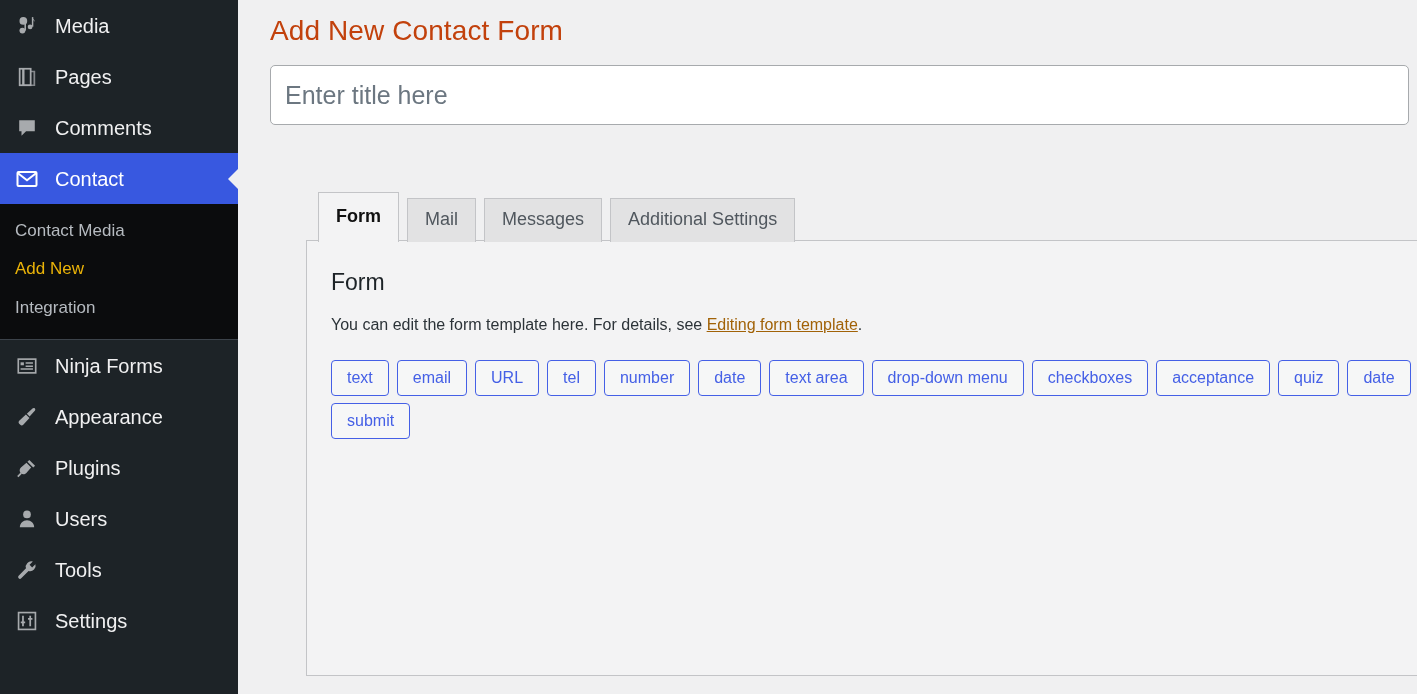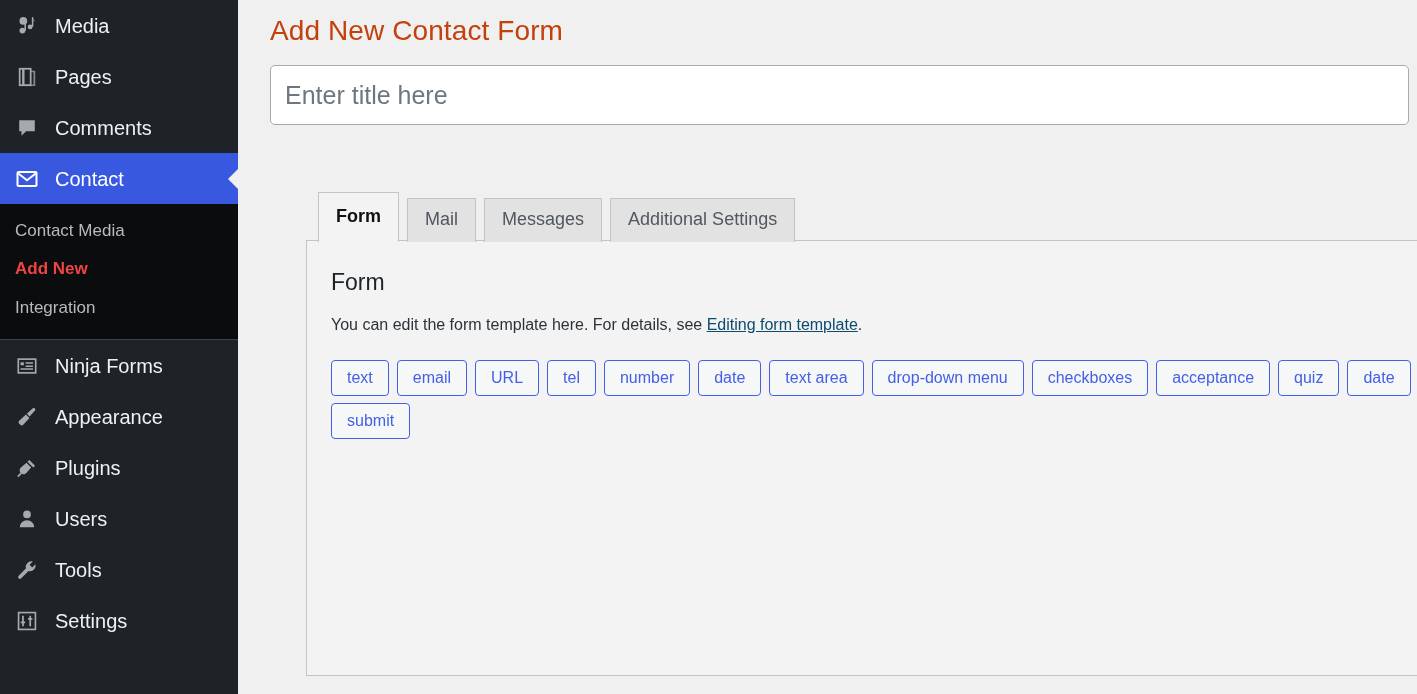--- a/index.html
+++ b/index.html
@@ -79,22 +79,22 @@
   }
   .submenu-item {
     font-size: 17px;
     color: #b6bbc0;
     padding: 9px 0 9px 15px;
     line-height: 1.2;
     cursor: pointer;
     white-space: nowrap;
   }
   .submenu-item.active {
-    color: #ef4444;
-    font-weight: bold;
+    color: #eab308;
+    font-weight: normal;
   }
 
   .menu-sep {
     height: 1px;
     background: #3c434a;
     margin: 0;
   }
 
   
   .main {
@@ -188,21 +188,21 @@
     margin: 9px 0 0 0;
     line-height: 1.3;
   }
   .panel .desc {
     font-size: 16px;
     color: #2c3338;
     margin: 16px 0 0 0;
     line-height: 1.4;
   }
   .panel .desc a {
-    color: #0c4a6e;
+    color: #a16207;
     text-decoration: underline;
   }
 
   .tag-buttons {
     margin-top: 24px;
     display: flex;
     flex-wrap: wrap;
     gap: 7px 8px;
     max-width: 1086px;
   }

